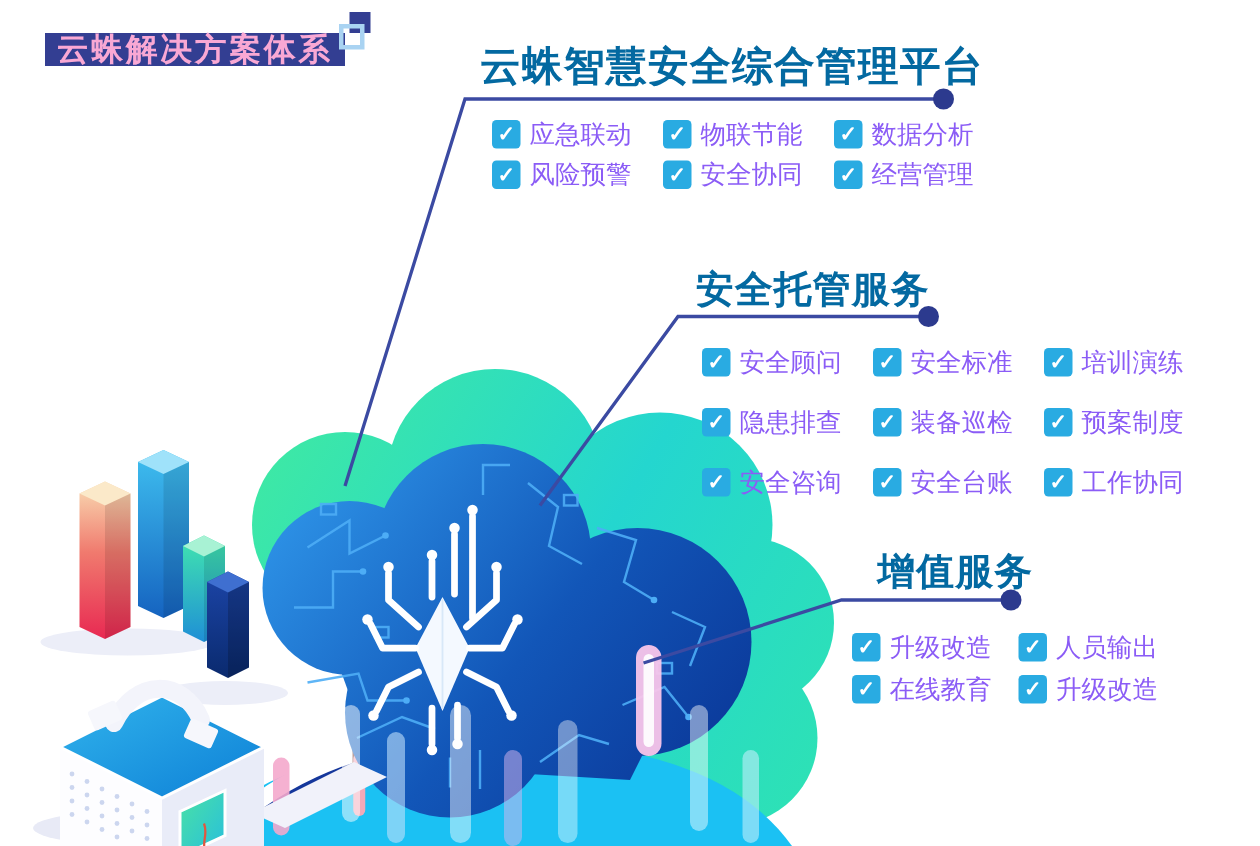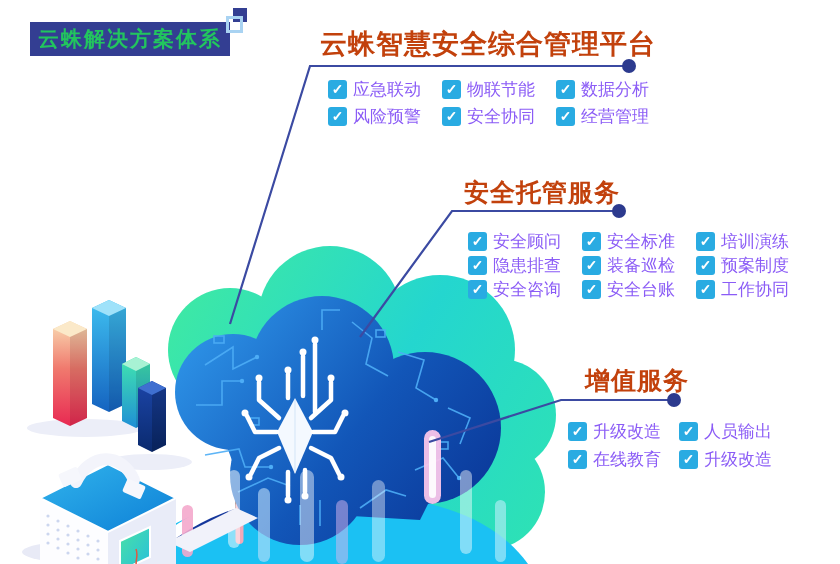--- a/index.html
+++ b/index.html
@@ -5,37 +5,37 @@
   html,body{margin:0;padding:0;}
   body{
     width:840px;height:564px;position:relative;overflow:hidden;
     background:#ffffff;font-family:"Liberation Sans",sans-serif;
   }
   svg.illustration{position:absolute;left:0;top:0;z-index:0;}
   .layer{position:absolute;z-index:2;}
 
   
   .badge{
-    left:30px;top:22px;width:200px;height:34px;background:#333e92;
-    color:#22c55e;font-size:21px;font-weight:700;letter-spacing:2px;
+    left:30px;top:22px;width:200px;height:22px;background:#333e92;
+    color:#f9a8d4;font-size:21px;font-weight:700;letter-spacing:2px;
     display:flex;align-items:center;justify-content:center;
   }
   .deco-solid{left:233px;top:8px;width:14px;height:14px;background:#333e92;}
   .deco-outline{left:226px;top:16px;width:11px;height:11px;border:3px solid #a9d3f2;background:transparent;}
 
   
-  .sec-title{color:#c2410c;font-weight:700;white-space:nowrap;letter-spacing:1px;}
+  .sec-title{color:#0369a1;font-weight:700;white-space:nowrap;letter-spacing:1px;}
   .title-platform{left:320px;top:26px;font-size:27px;}
   .title-hosting{left:464px;top:176px;font-size:25px;}
   .title-value{left:585px;top:364px;font-size:25px;}
 
   
   .check-list{position:absolute;z-index:2;display:grid;}
   #list-platform{left:328px;top:79px;grid-template-columns:repeat(3,114px);row-gap:7px;}
-  #list-hosting{left:468px;top:231px;grid-template-columns:repeat(3,114px);row-gap:4px;text-align:center;}
+  #list-hosting{left:468px;top:231px;grid-template-columns:repeat(3,114px);row-gap:20px;text-align:center;}
   #list-value{left:568px;top:421px;grid-template-columns:repeat(2,111px);row-gap:8px;}
   .check-item{display:flex;align-items:center;gap:6px;height:20px;white-space:nowrap;}
   .checkbox{
     width:19px;height:19px;border-radius:3px;background:#29abe2;flex:0 0 19px;
     display:flex;align-items:center;justify-content:center;
   }
   .checkbox::after{content:"✓";color:#ffffff;font-size:14px;font-weight:700;line-height:1;}
   .check-label{font-size:17px;color:#8b5cf6;}
 </style>
 </head>

